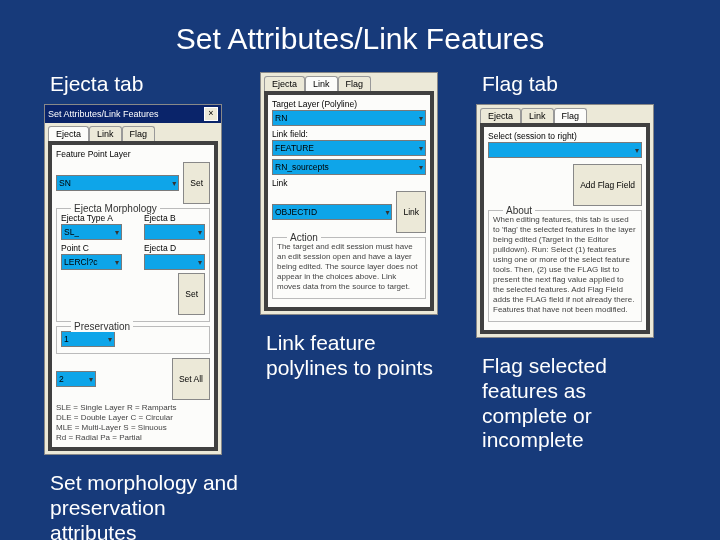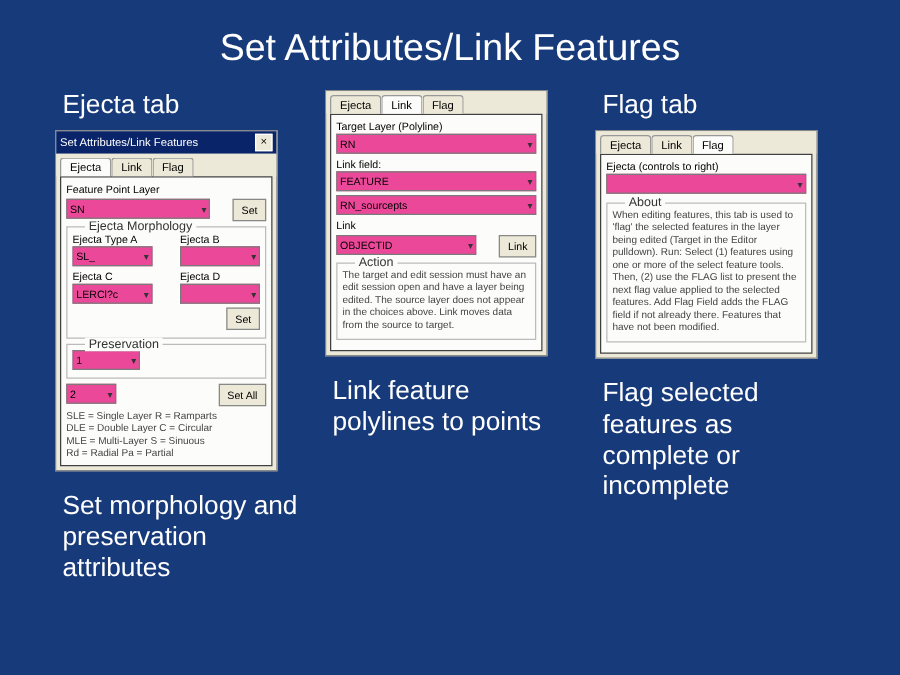--- a/index.html
+++ b/index.html
@@ -11,31 +11,31 @@
 .col-caption{color:#fff;font-size:21px;margin-top:16px;line-height:1.18;padding-left:6px}
 
 
 .dlg{width:176px;background:#ece9d8;border:1px solid #888;font-size:9px;color:#000}
 .dlg-titlebar{background:#0a246a;color:#fff;padding:2px 3px;font-size:9px;display:flex;align-items:center}
 .dlg-titlebar .ttl{flex:1}
 .dlg-closebox{width:12px;height:12px;background:#ece9d8;border:1px solid #fff;color:#000;font-size:9px;line-height:10px;text-align:center}
 .tabstrip{display:flex;background:#ece9d8;padding:3px 3px 0 3px;font-size:9px}
 .tab{padding:2px 7px;border:1px solid #999;border-bottom:none;background:#ece9d8;margin-right:0;border-radius:3px 3px 0 0}
 .tab.active{background:#fcfcfa}
-.panel{background:#fcfcfa;border:1px solid #404040;margin:0 3px 3px 3px;padding:4px}
+.panel{background:#fcfcfa;border:4px solid #404040;margin:0 3px 3px 3px;padding:4px}
 
 .group{border:1px solid #bbb;margin:4px 0;padding:4px 4px 6px 4px;position:relative}
 .group-caption{position:absolute;top:-6px;left:14px;background:#fcfcfa;padding:0 3px;font-size:10px;color:#333}
 .lbl{font-size:8.5px;display:block;margin-bottom:1px}
-.row{display:flex;gap:18px;margin-top:3px}
+.row{display:flex;align-items:center;gap:4px;margin-top:3px}
 .row>*{flex:1}
-.dd{height:14px;background:#ec4899;border:1px solid #7a7a7a;font-size:8.5px;padding:0 2px;display:flex;align-items:center;justify-content:space-between;min-width:0}
+.dd{height:14px;background:#0ea5e9;border:1px solid #7a7a7a;font-size:8.5px;padding:0 2px;display:flex;align-items:center;justify-content:space-between;min-width:0}
 .dd .val{white-space:nowrap;overflow:hidden}
 .dd .caret{font-size:8px;color:#333}
-.btn{height:16px;background:#ece9d8;border:1px solid #888;font-size:8.5px;padding:0 6px;display:inline-flex;align-items:center;justify-content:center}
+.btn{height:16px;background:#ece9d8;border:1px solid #888;font-size:8.5px;padding:12px 6px;display:inline-flex;align-items:center;justify-content:center}
 
 .pair{display:flex;gap:22px}
 .pair>div{flex:1}
 .note{font-size:8px;color:#444;line-height:1.25}
 .spacer{height:3px}
 </style>
 </head>
 <body>
 
 <div class="slide-title">Set Attributes/Link Features</div>
@@ -79,21 +79,21 @@
               <span class="lbl">Ejecta B</span>
               <div class="dd">
                   <span class="val"></span>
                   <span class="caret">▾</span>
                 </div>
             </div>
           </div>
           <div class="spacer"></div>
           <div class="pair">
             <div>
-              <span class="lbl">Ejecta C</span>
+              <span class="lbl">Point C</span>
               <div class="dd">
                   <span class="val">LERCl?c</span>
                   <span class="caret">▾</span>
                 </div>
             </div>
             <div>
               <span class="lbl">Ejecta D</span>
               <div class="dd">
                   <span class="val"></span>
                   <span class="caret">▾</span>
@@ -179,26 +179,29 @@
   <div class="col">
     <div class="col-heading">Flag tab</div>
 
     <div class="dlg">
       <div class="tabstrip">
         <div class="tab">Ejecta</div>
         <div class="tab">Link</div>
         <div class="tab active">Flag</div>
       </div>
       <div class="panel">
-        <span class="lbl">Ejecta (controls to right)</span>
+        <span class="lbl">Select (session to right)</span>
         <div class="dd">
             <span class="val"></span>
             <span class="caret">▾</span>
           </div>
         <div class="spacer"></div>
+        <div class="row" style="justify-content:flex-end">
+          <span class="btn" style="flex:none">Add Flag Field</span>
+        </div>
         <div class="group">
           <span class="group-caption">About</span>
           <div class="note">When editing features, this tab is used to 'flag' the selected features in the layer being edited (Target in the Editor pulldown). Run: Select (1) features using one or more of the select feature tools. Then, (2) use the FLAG list to present the next flag value applied to the selected features. Add Flag Field adds the FLAG field if not already there. Features that have not been modified.</div>
         </div>
       </div>
     </div>
 
     <div class="col-caption">Flag selected features as complete or incomplete</div>
   </div>
 

